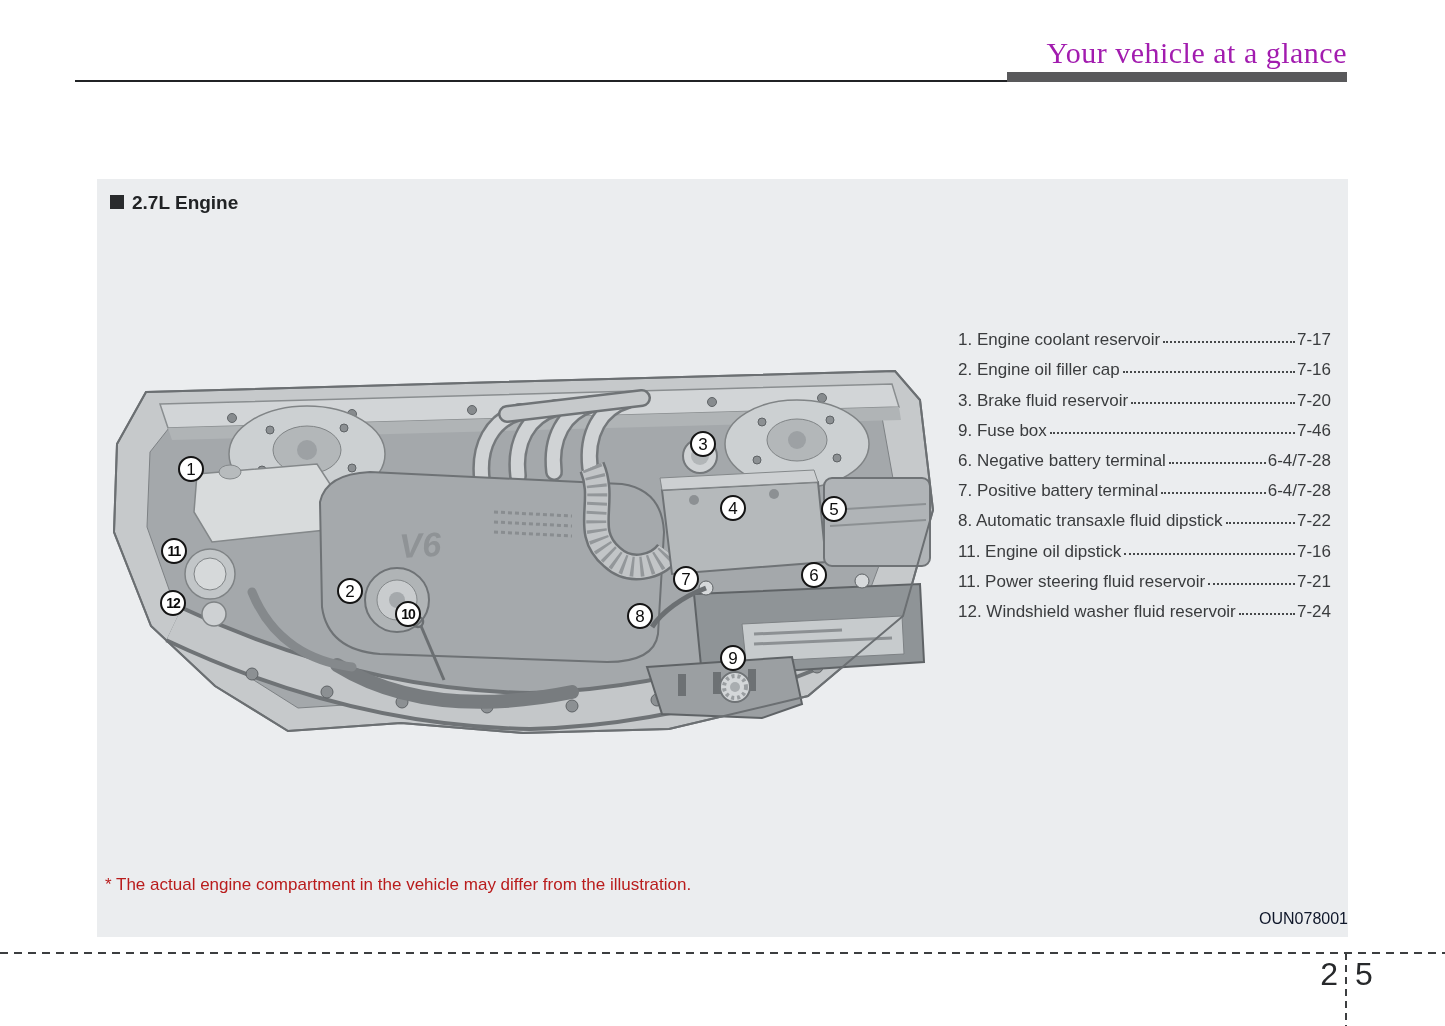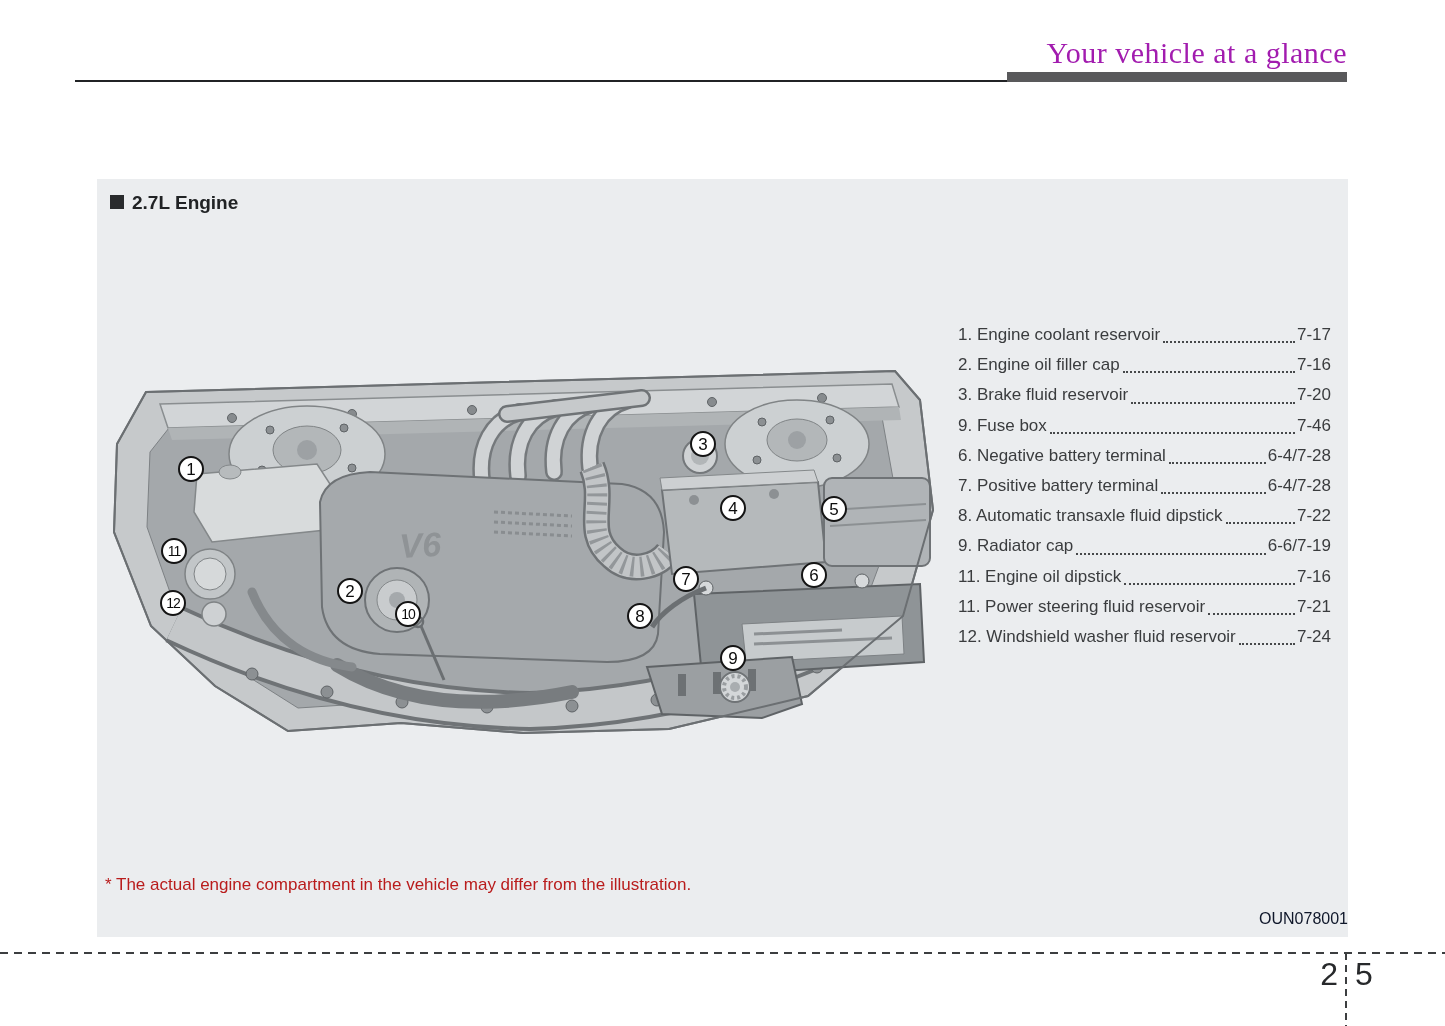--- a/index.html
+++ b/index.html
@@ -28,24 +28,24 @@
   .bullet-square{width:14px;height:14px;background:#292b2d;margin-top:3px;flex:none;}
   
   .illustration{position:absolute;left:5px;top:183px;width:835px;height:380px;}
   .illustration svg{position:absolute;left:0;top:0;}
   .callout{
     position:absolute;width:26px;height:26px;border-radius:50%;
     background:#ffffff;border:2px solid #141414;color:#0c0c0c;
     display:flex;align-items:center;justify-content:center;
     font-size:17px;line-height:1;box-sizing:border-box;
   }
-  .callout.two{font-size:14px;letter-spacing:-1px;}
+  .callout.two{font-size:14px;letter-spacing:-1px;font-weight:bold;}
   
   .parts-list{position:absolute;left:861px;top:141px;width:373px;}
-  .part-row{display:flex;align-items:center;height:30.2px;color:#3a3c3e;font-size:17px;}
+  .part-row{display:flex;align-items:flex-end;height:30.2px;color:#3a3c3e;font-size:17px;}
   .part-label{white-space:nowrap;flex:none;}
   .leader{flex:1;min-width:8px;align-self:flex-end;margin:0 2px 7px 3px;border-bottom:2px dotted #46484a;}
   .part-page{white-space:nowrap;flex:none;}
   
   .footnote{position:absolute;left:8px;top:696px;margin:0;font-size:17px;color:#b91c1c;}
   .image-code{position:absolute;right:0;top:731px;font-size:16px;color:#0f172a;}
   
   .dash-h{position:absolute;left:0;top:952px;width:1445px;height:2px;
     background:repeating-linear-gradient(90deg,#3c3e40 0 8px,transparent 8px 14px);}
   .dash-v{position:absolute;left:1345px;top:953px;width:2px;height:73px;
@@ -280,25 +280,20 @@
           <span class="part-label">7. Positive battery terminal</span>
           <span class="leader"></span>
           <span class="part-page">6-4/7-28</span>
         </div>
         <div class="part-row">
           <span class="part-label">8. Automatic transaxle fluid dipstick</span>
           <span class="leader"></span>
           <span class="part-page">7-22</span>
         </div>
         <div class="part-row">
-          <span class="part-label">9. Radiator cap</span>
-          <span class="leader"></span>
-          <span class="part-page">6-6/7-19</span>
-        </div>
-        <div class="part-row">
           <span class="part-label">11. Engine oil dipstick</span>
           <span class="leader"></span>
           <span class="part-page">7-16</span>
         </div>
         <div class="part-row">
           <span class="part-label">11. Power steering fluid reservoir</span>
           <span class="leader"></span>
           <span class="part-page">7-21</span>
         </div>
         <div class="part-row">

